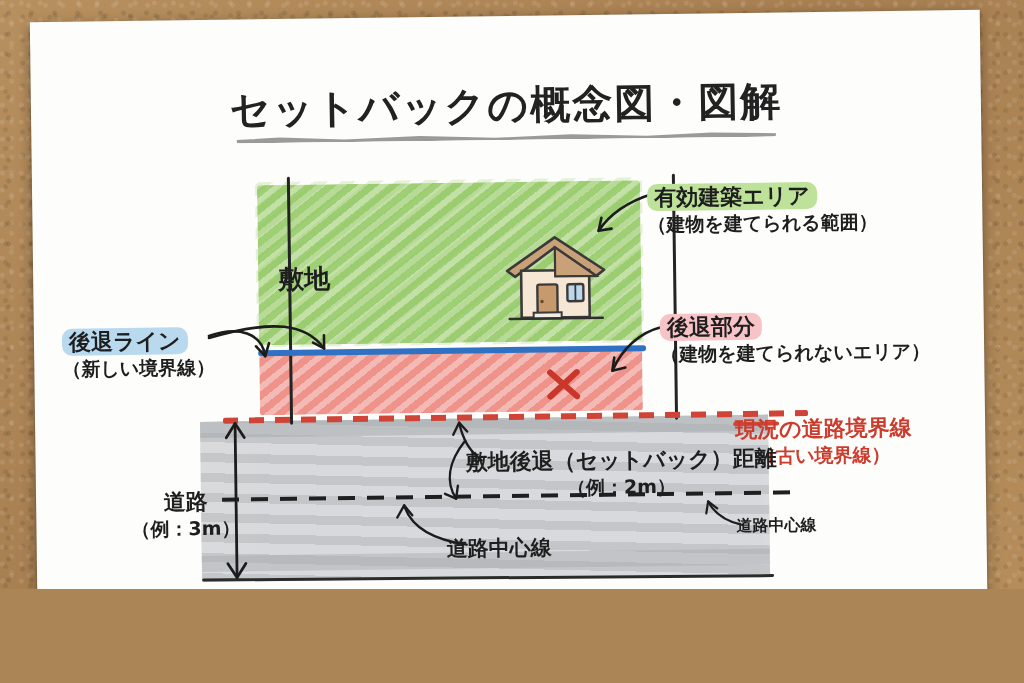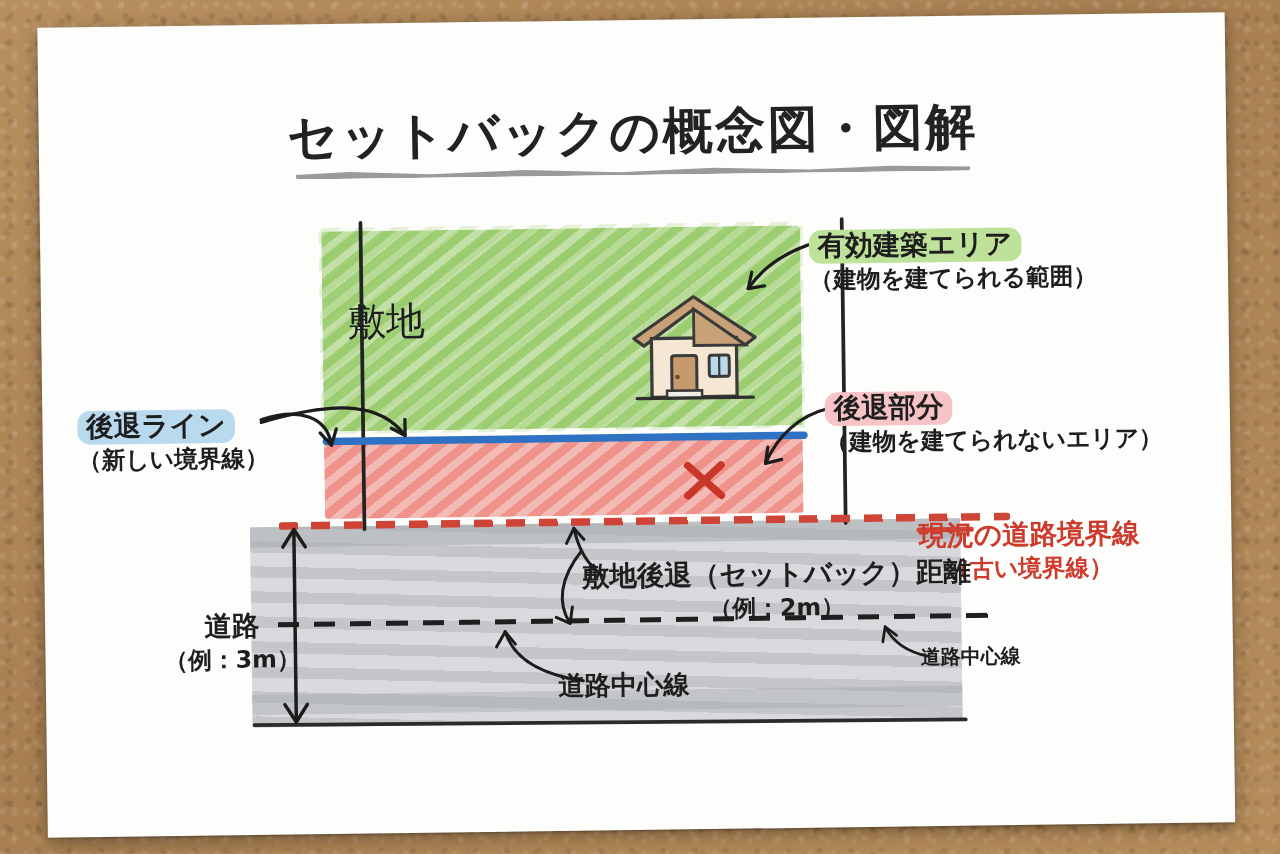--- a/index.html
+++ b/index.html
@@ -2,21 +2,21 @@
 <html lang="ja"><head>
 <meta charset="utf-8">
 <title>セットバックの概念図・図解</title>
 <style>
   html,body{margin:0;padding:0;}
   body{
     width:1024px;height:683px;overflow:hidden;
     font-family:"DejaVu Sans","Liberation Sans",sans-serif;
     background:#ab8556;
   }
-  #stage{position:relative;width:1024px;height:683px;overflow:hidden;}
+  #stage{position:relative;width:1024px;height:589px;overflow:hidden;}
 
   
   .cork{
     position:absolute;inset:0;
     background-color:#b08a5c;
     background-image:
       radial-gradient(circle at 12% 18%, rgba(255,255,255,.10) 0 2px, transparent 3px),
       radial-gradient(circle at 37% 62%, rgba(0,0,0,.10) 0 2px, transparent 3px),
       radial-gradient(circle at 68% 28%, rgba(255,255,255,.09) 0 2px, transparent 3px),
       radial-gradient(circle at 84% 74%, rgba(0,0,0,.09) 0 2px, transparent 3px),
@@ -122,21 +122,21 @@
 
   
   .lbl{position:absolute;color:#1e1e1e;line-height:1.28;white-space:nowrap;}
   .lbl .big{font-size:22px;font-weight:700;}
   .lbl .sub{font-size:19px;font-weight:700;}
   .hl{padding:1px 7px;border-radius:10px;}
   .hl-green{background:#bfe29a;}
   .hl-pink{background:#f7c3c7;}
   .hl-blue{background:#b9d9ef;}
 
-  .lbl-site{left:245px;top:220px;font-size:31px;font-weight:400;}
+  .lbl-site{left:245px;top:244px;font-size:26px;font-weight:700;}
   .lbl-green{left:615px;top:170px;}
   .lbl-pink{left:626px;top:300px;}
   .lbl-blue{left:28px;top:307px;text-align:left;}
   .lbl-red{left:700px;top:403px;color:#cc3b2c;text-align:center;}
   .lbl-red .big,.lbl-red .sub{color:#cc3b2c;}
   .lbl-setback{left:430px;top:432px;text-align:center;}
   .lbl-road{left:95px;top:468px;text-align:center;}
   .lbl-center-left{left:410px;top:519px;font-size:21px;font-weight:700;}
   .lbl-center-right{left:700px;top:503px;font-size:16px;font-weight:700;}
 

